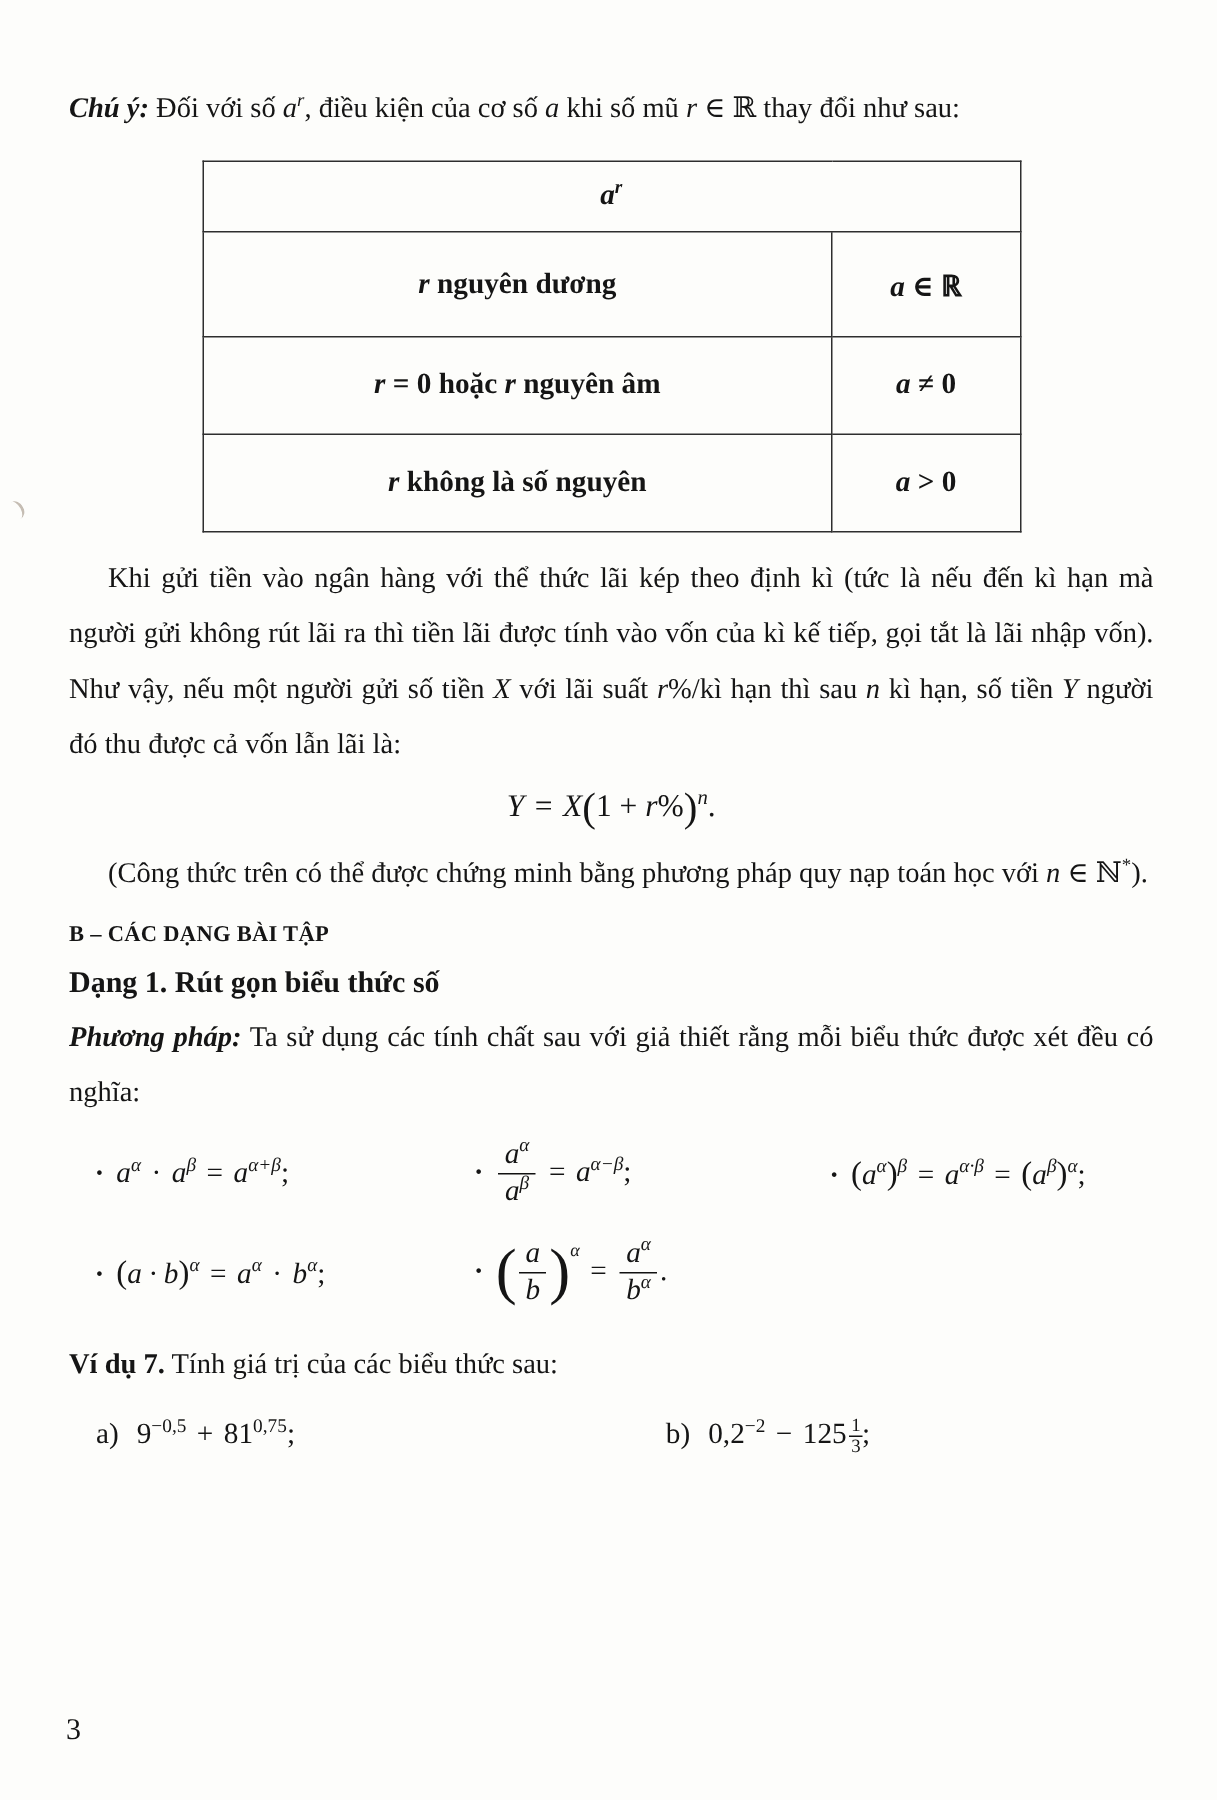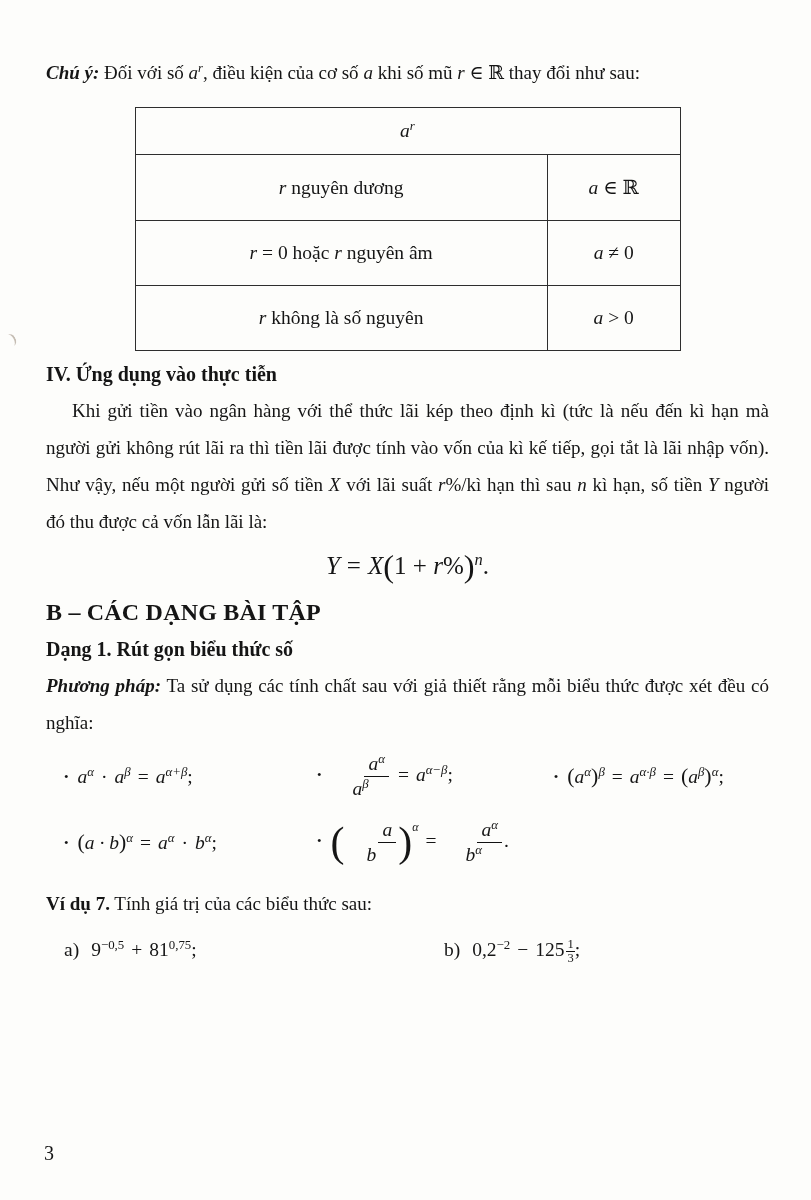--- a/index.html
+++ b/index.html
@@ -10,33 +10,33 @@
   }
   .page { padding:54px 42px 0 46px; box-sizing:border-box; }
   .para { font-size:19px; line-height:37px; text-align:justify; margin:0; }
   .indent { text-indent:26px; }
   .mi { font-style:italic; }
   sup { font-size:0.66em; line-height:0; }
   .op { margin:0 7px; }
   .bi { font-weight:bold; font-style:italic; }
   .bold { font-weight:bold; }
 
-  table.cond { border-collapse:collapse; margin:16px auto 12px; width:546px; }
+  table.cond { border-collapse:collapse; margin:16px auto 12px; width:546px;font-weight:bold; }
   table.cond td { border:1.2px solid #2e2e2e; text-align:center; font-size:19.5px; padding:21px 6px; }
   table.cond td.hdr { padding:12px 6px; }
 
   .h { font-weight:bold; font-size:20px; margin:12px 0 6px; }
-  .h-b { font-size:24px; letter-spacing:.2px; margin-top:14px; }
+  .h-b { font-size:15px; letter-spacing:.2px; margin-top:14px; }
 
-  .display-formula { text-align:center; font-size:25px; margin:8px 0 10px; }
+  .display-formula { text-align:center; font-size:21px; margin:8px 0 10px; }
   .p1 { font-size:1.3em; vertical-align:-3px; font-weight:300; }
   .p2 { font-size:1.12em; }
 
   .frac { display:inline-flex; flex-direction:column; align-items:center; vertical-align:middle; margin:0 2px; line-height:1.15; }
-  .frac .num { border-bottom:1.3px solid #111; padding:0 4px 1px;margin-left:32px; }
+  .frac .num { border-bottom:1.3px solid #111; padding:0 4px 1px; }
   .frac .den { padding-top:1px; }
 
   .props { margin:4px 0 0; padding-left:18px; font-size:19.5px; }
   .props-row { margin:12px 0 18px; }
   .prop { display:inline-block; vertical-align:middle; }
   .w1 { width:248px; }
   .w2 { width:232px; }
   .prop .bullet { font-size:13px; margin-right:9px; position:relative; top:-2px; }
   .bp { font-size:215%; font-weight:300; vertical-align:middle; line-height:.85; }
   .exp-hi { vertical-align:16px; font-size:0.62em; }
@@ -77,31 +77,33 @@
       <td><span class="mi">r</span><span> = 0 hoặc </span><span class="mi">r</span><span> nguyên âm</span></td>
       <td><span class="mi">a</span><span> ≠ 0</span></td>
     </tr>
     <tr>
       <td><span class="mi">r</span><span> không là số nguyên</span></td>
       <td><span class="mi">a</span><span> &gt; 0</span></td>
     </tr>
   </tbody>
     </table>
 
-  <div class="h">IV. Ứng dụng vào thực tiễn</div>
 
 
   <p class="para indent">
     <span>Khi gửi tiền vào ngân hàng với thể thức lãi kép theo định kì (tức là nếu đến kì hạn mà người gửi không rút lãi ra thì tiền lãi được tính vào vốn của kì kế tiếp, gọi tắt là lãi nhập vốn). Như vậy, nếu một người gửi số tiền </span><span class="mi">X</span><span> với lãi suất </span><span class="mi">r</span><span>%/kì hạn thì sau </span><span class="mi">n</span><span> kì hạn, số tiền </span><span class="mi">Y</span><span> người đó thu được cả vốn lẫn lãi là:</span>
   </p>
 
   <div class="display-formula">
     <span class="mi">Y</span><span class="op">=</span><span class="mi">X</span><span class="p1">(</span><span>1 + </span><span class="mi">r</span><span>%</span><span class="p1">)</span><sup class="mi">n</sup><span>.</span>
   </div>
 
+  <p class="para indent">
+    <span>(Công thức trên có thể được chứng minh bằng phương pháp quy nạp toán học với </span><span class="mi">n</span><span> ∈ ℕ</span><sup>*</sup><span>).</span>
+  </p>
 
   <div class="h h-b">B – CÁC DẠNG BÀI TẬP</div>
 
   <div class="h">Dạng 1. Rút gọn biểu thức số</div>
 
   <p class="para">
     <span class="bi">Phương pháp:</span><span> Ta sử dụng các tính chất sau với giả thiết rằng mỗi biểu thức được xét đều có nghĩa:</span>
   </p>
 
   <div class="props">

